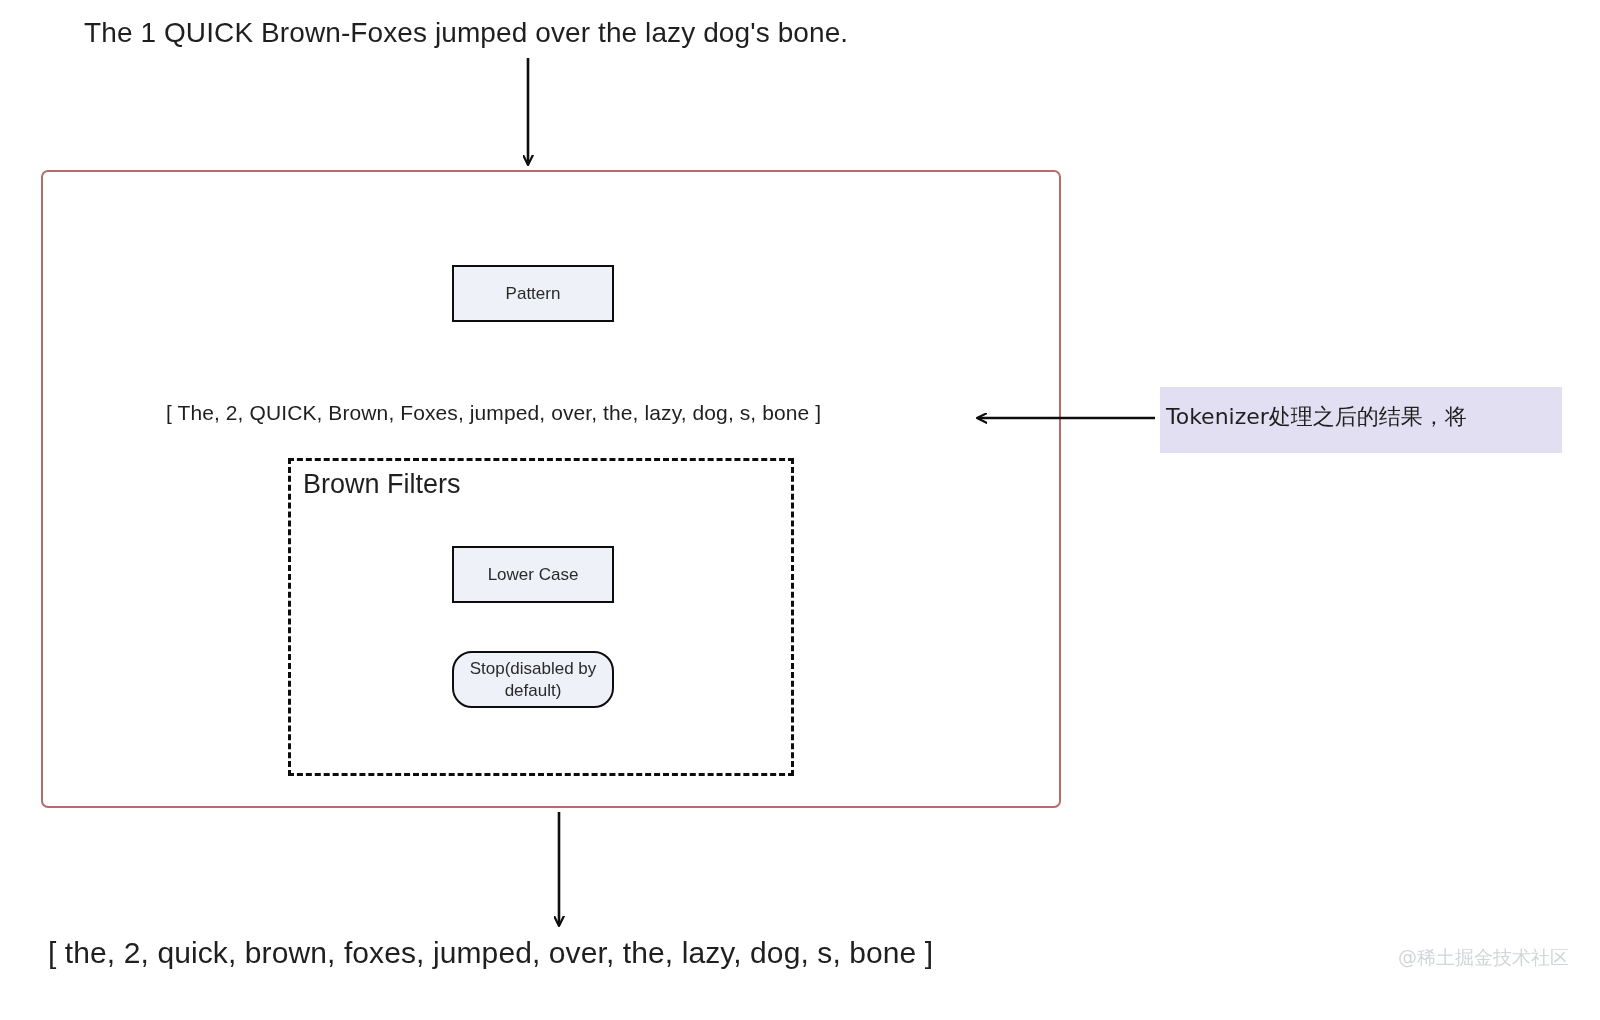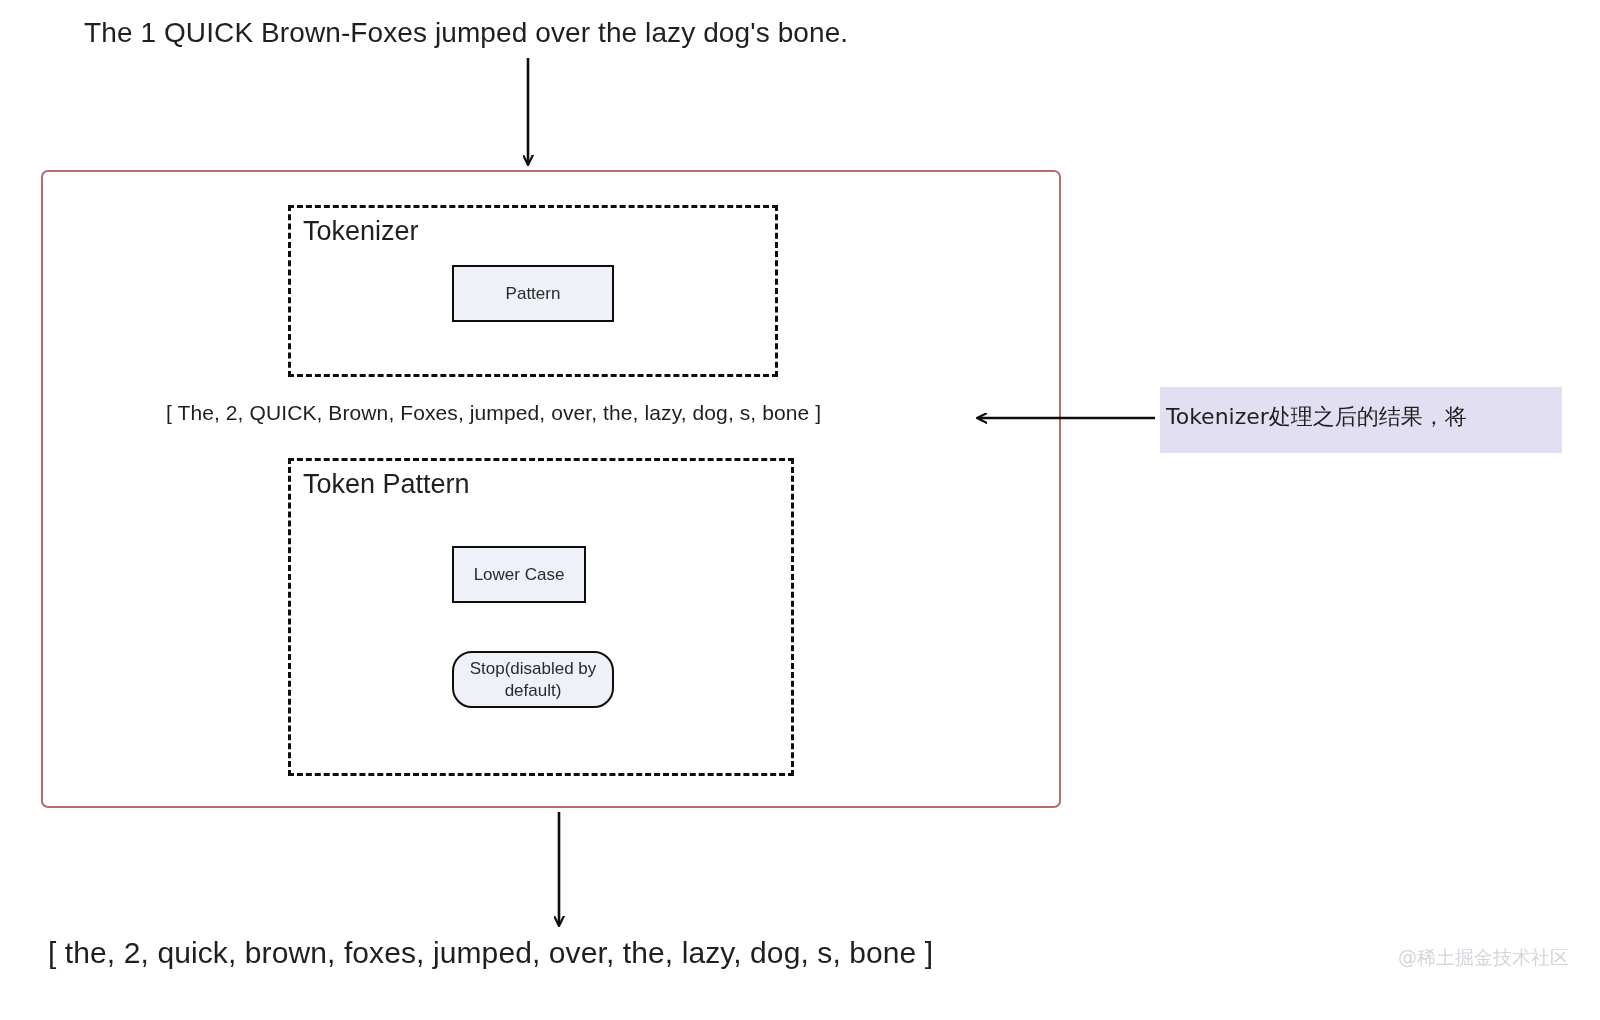--- a/index.html
+++ b/index.html
@@ -109,21 +109,21 @@
   }
   .node-pattern {
     left: 452px;
     top: 265px;
     width: 162px;
     height: 57px;
   }
   .node-lowercase {
     left: 452px;
     top: 546px;
-    width: 134px;
+    width: 162px;
     height: 57px;
   }
   .node-stop {
     left: 452px;
     top: 651px;
     width: 162px;
     height: 57px;
     border-radius: 20px;
   }
 
@@ -166,32 +166,29 @@
 </style>
 </head>
 <body>
 
 <div id="canvas">
 
   <div class="input-text">The 1 QUICK Brown-Foxes jumped over the lazy dog's bone.</div>
 
   <div class="outer-box"></div>
 
-  <div class="group-box group-tokenizer">
-    <div class="group-title">Tokenizer</div>
-  </div>
 
   <div class="node-box node-pattern">
     <span>Pattern</span>
   </div>
 
   <div class="token-list">[ The, 2, QUICK, Brown, Foxes, jumped, over, the, lazy, dog, s, bone ]</div>
 
   <div class="group-box group-filters">
-    <div class="group-title">Token Pattern</div>
+    <div class="group-title">Brown Filters</div>
   </div>
 
   <div class="node-box node-lowercase">
     <span>Lower Case</span>
   </div>
 
   <div class="node-box node-stop">
     <span>Stop(disabled by default)</span>
   </div>
 

